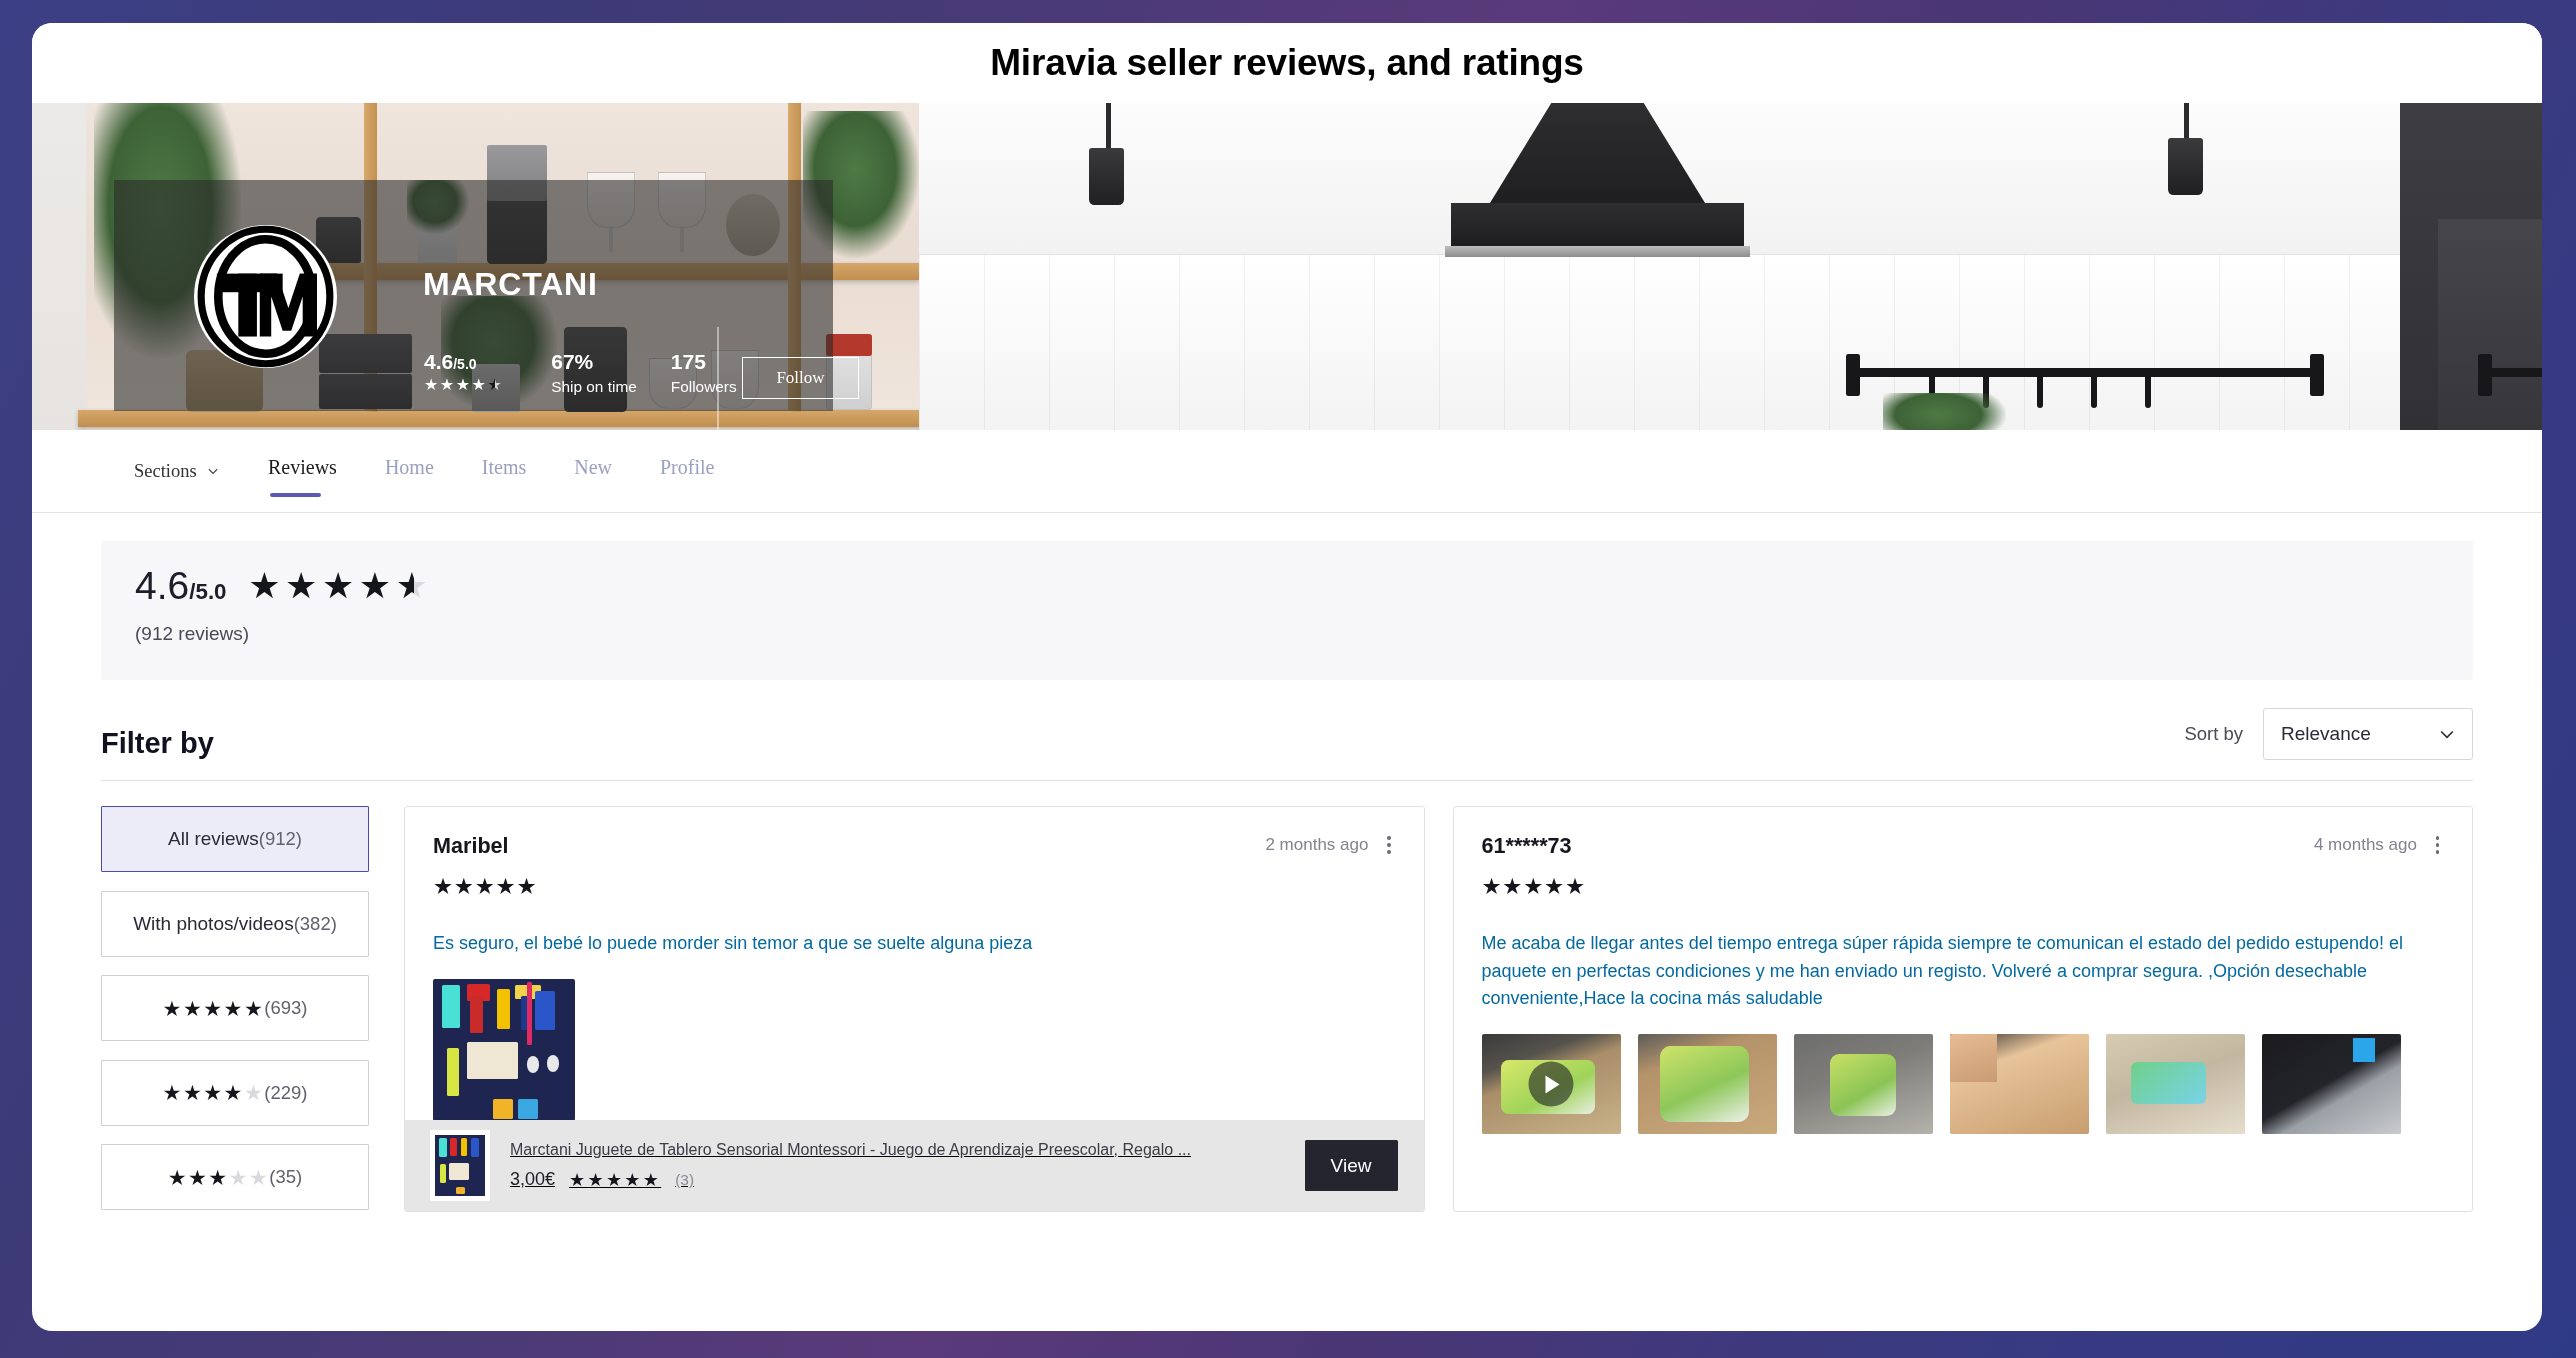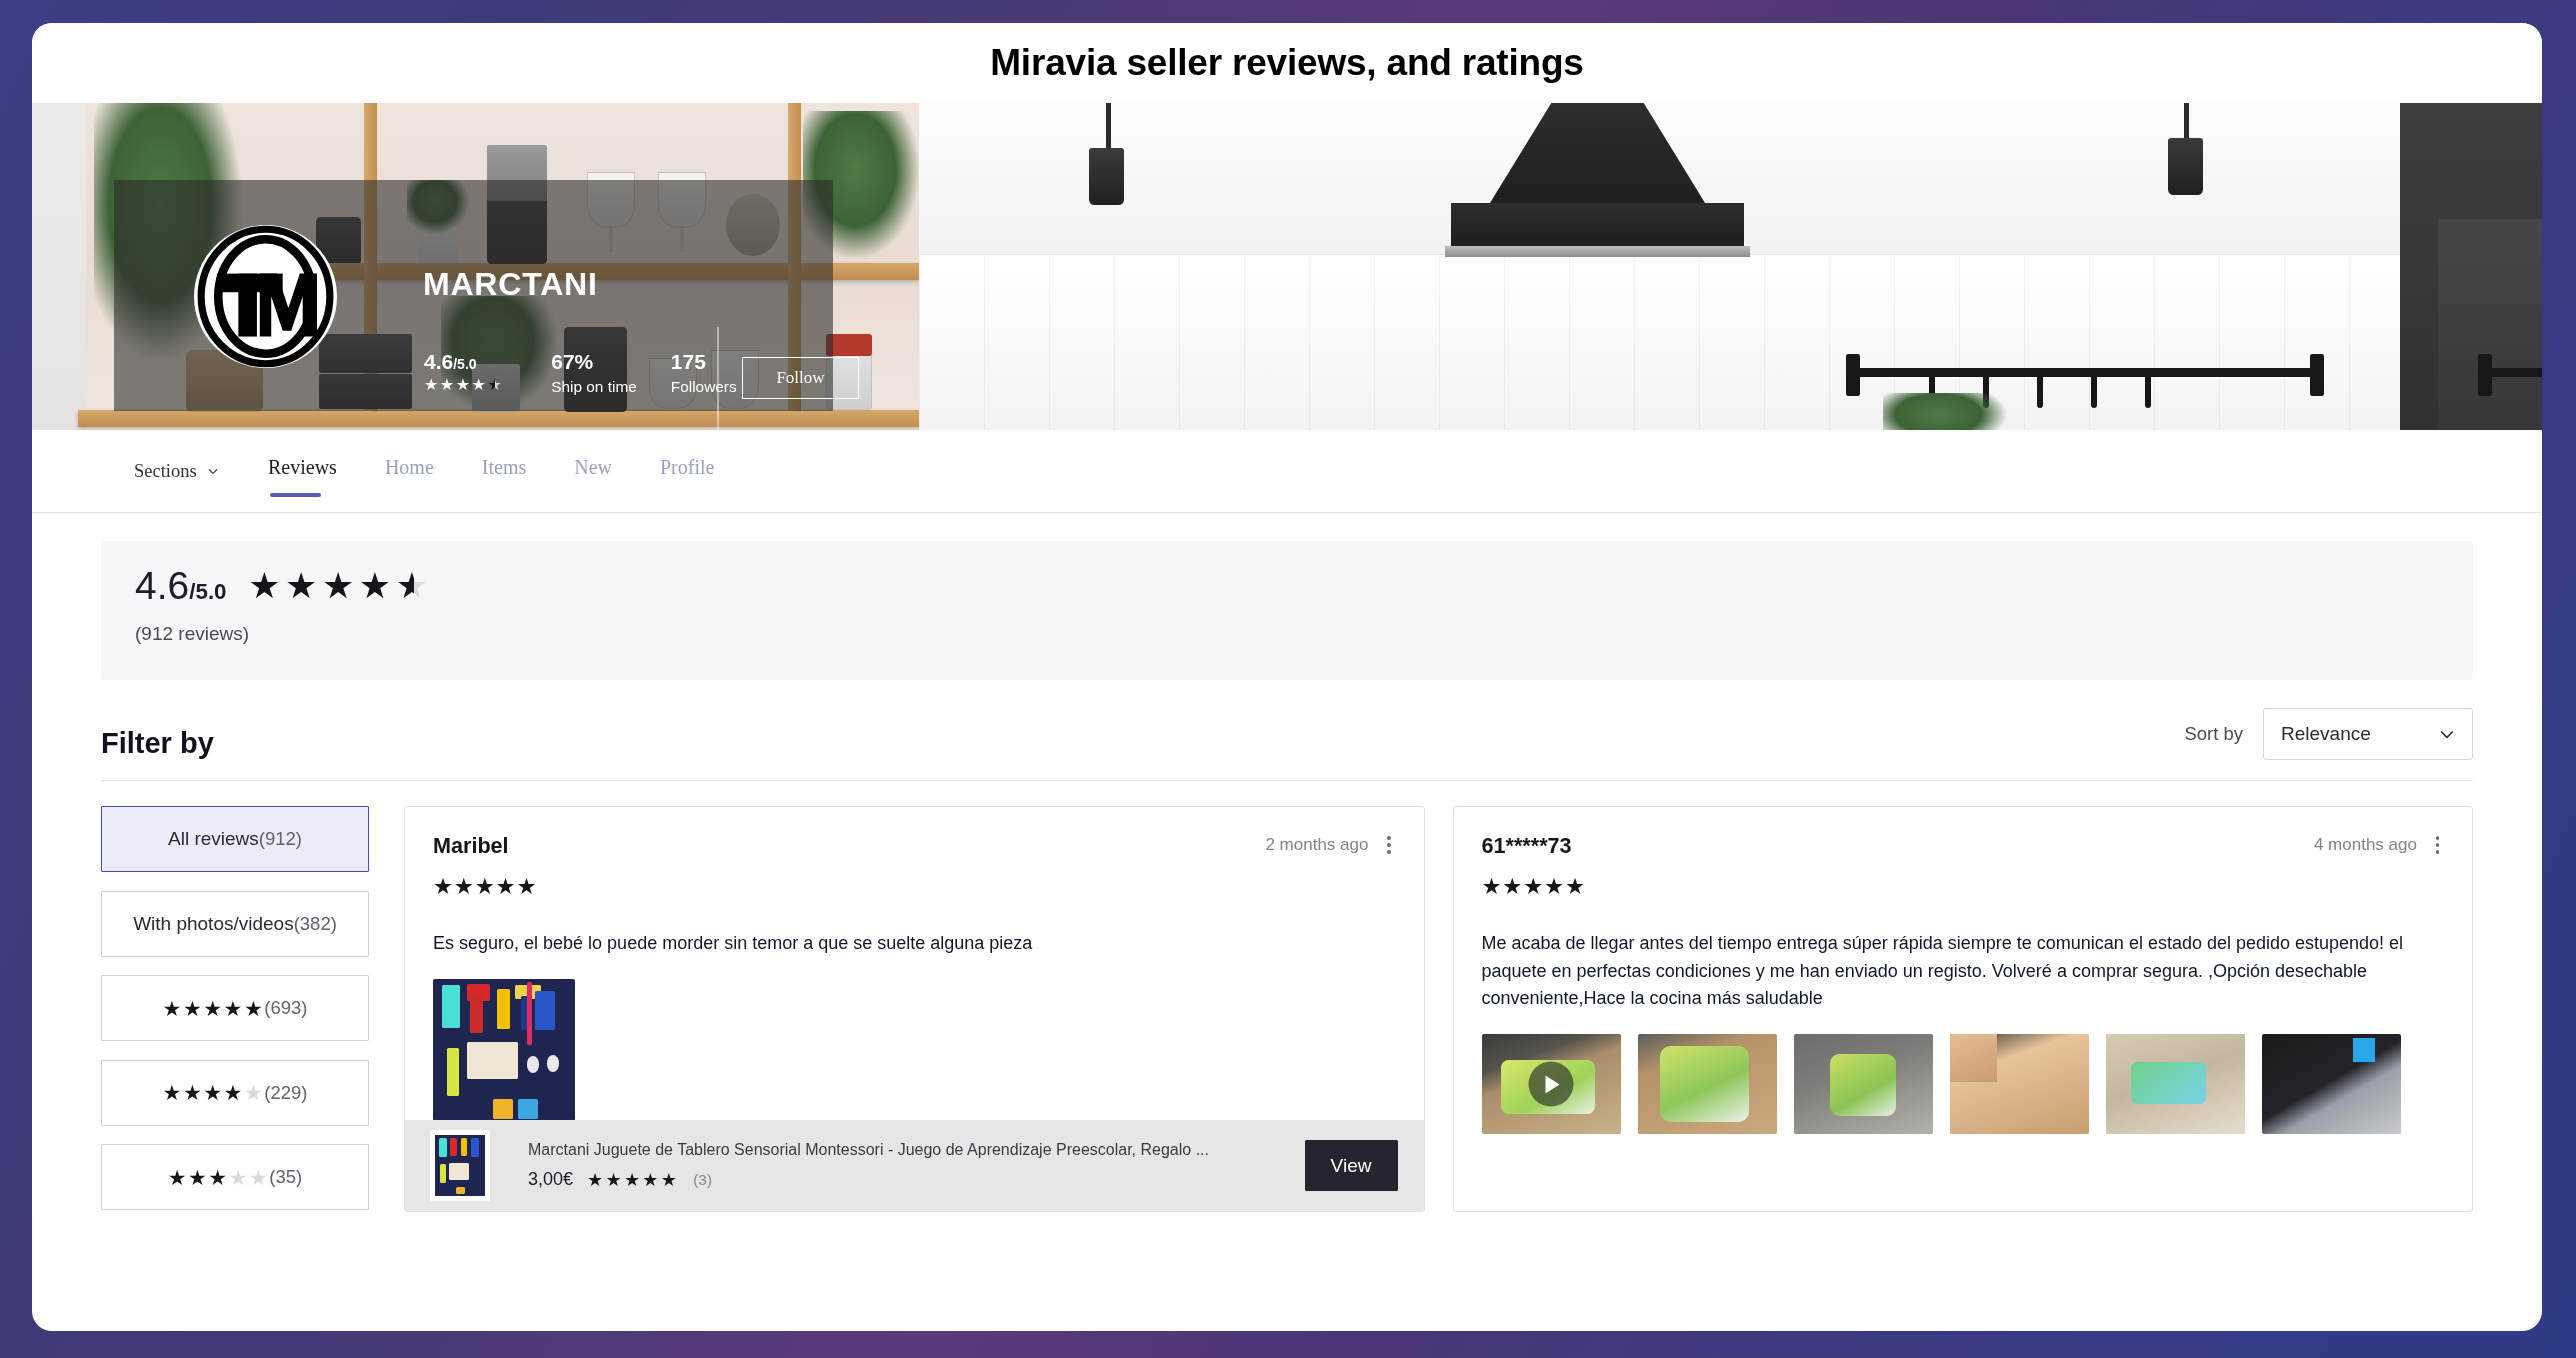--- a/index.html
+++ b/index.html
@@ -276,21 +276,21 @@
     position: relative;
   }
   .rev-head { display: flex; align-items: flex-start; justify-content: space-between; }
   .rev-author { font-size: 21.6px; font-weight: bold; color: #16161f; }
   .rev-meta { display: flex; align-items: center; gap: 14px; }
   .rev-date { font-size: 17px; color: #83838f; }
   .kebab { display: flex; flex-direction: column; gap: 3.1px; cursor: pointer; padding: 3.1px 4.6px;}
   .kebab i { width: 3.9px; height: 3.9px; background: #6a6a76; border-radius: 50%; display:block;}
   .rev-stars { margin-top: 17px; font-size: 22.4px; letter-spacing: 0.8px; line-height: 1; }
   .rev-text {
-    margin-top: 32px; font-size: 18px; color: #0f172a; line-height: 1.52;
+    margin-top: 32px; font-size: 18px; color: #0369a1; line-height: 1.52;
   }
 
   .thumbs { display: flex; gap: 17px; margin-top: 21.6px; flex-wrap: wrap; }
   .thumb {
     width: 139px; height: 100px; border-radius: 2.3px;
     position: relative; overflow: hidden; cursor: pointer;
     background: #b9b2a4;
   }
   .thumb.big { width: 142px; height: 142px; }
   .play-badge {
@@ -328,21 +328,21 @@
     background: #e6e6e6;
     height: 91px;
     display: flex; align-items: center;
     padding: 0 26px 0 25px;
   }
   .prod-thumb {
     width: 60px; height: 71px; background: #fff; flex: 0 0 60px;
     position: relative; overflow: hidden; border-radius: 1.5px;
   }
   .prod-thumb .th-board { inset: 4.6px; }
-  .prod-info { flex: 1; margin-left: 38px; min-width: 0; }
+  .prod-info { flex: 1; margin-left: 20px; min-width: 0; text-decoration: underline; }
   .prod-name {
     font-size: 16px; color: #3b3b48;
     white-space: nowrap; overflow: hidden; text-overflow: ellipsis;
   }
   .prod-sub { display: flex; align-items: center; gap: 14px; margin-top: 10.8px; }
   .prod-price { font-size: 18px; color: #1c1c28; }
   .prod-stars { font-size: 18px; letter-spacing: 2.3px; line-height: 1; }
   .prod-rcount { font-size: 15.4px; color: #8a8a96; }
   .view-btn {
     flex: 0 0 auto;

